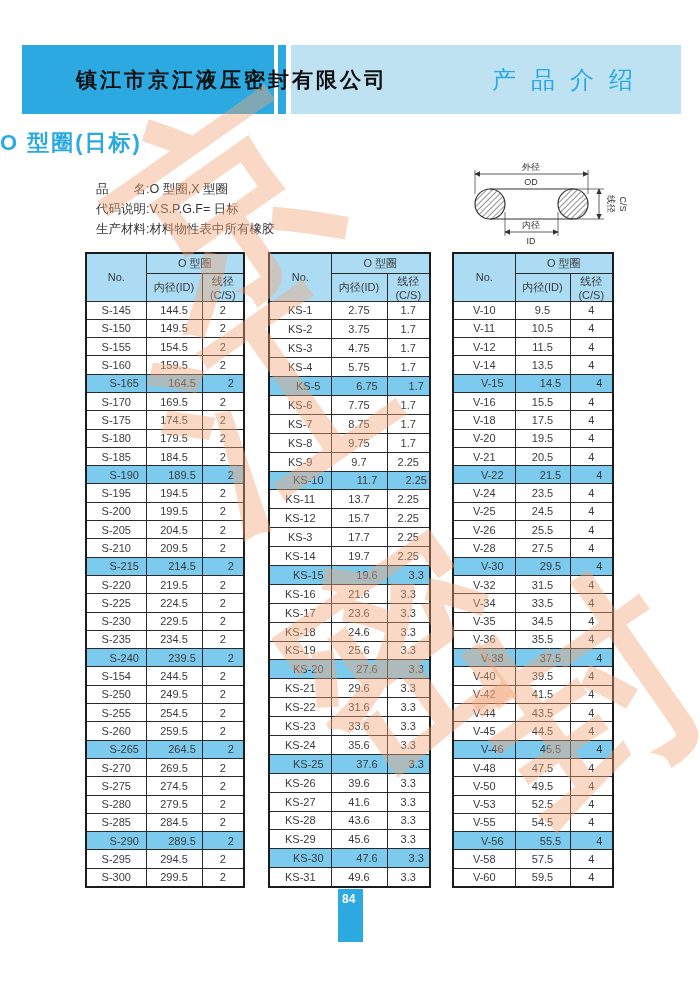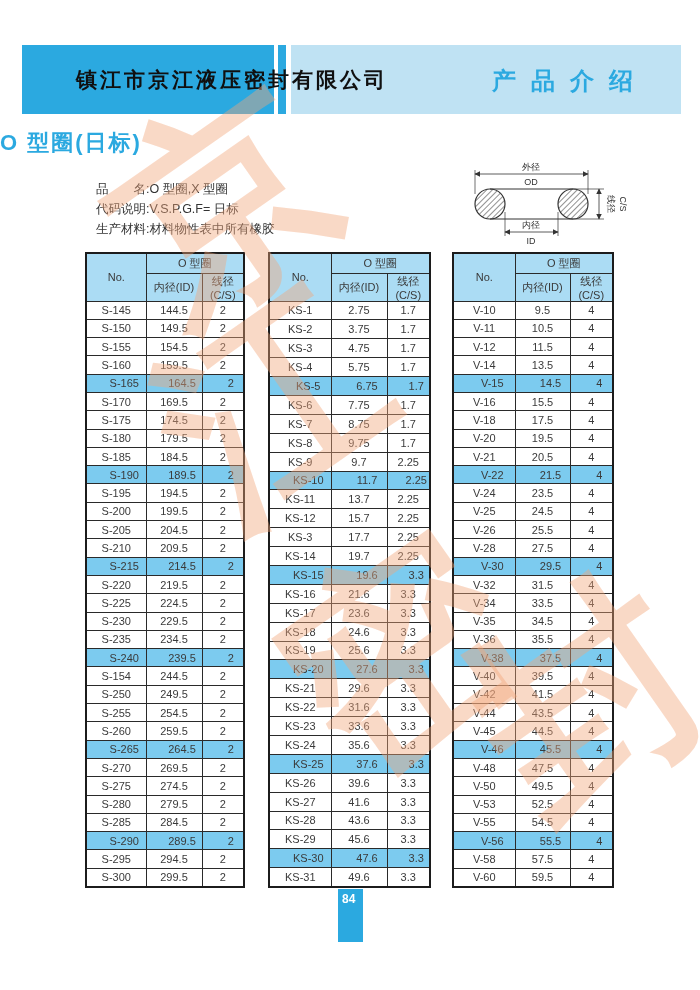--- a/index.html
+++ b/index.html
@@ -20,21 +20,21 @@
   .hdr-box-dark{position:absolute;left:22px;top:45px;width:252px;height:69px;background:var(--accent);}
   .hdr-stripe{position:absolute;left:278px;top:45px;width:8px;height:69px;background:var(--accent);}
   .hdr-box-light{position:absolute;left:291px;top:45px;width:390px;height:69px;background:var(--header_light);}
   .company{
     position:absolute;left:76px;top:45px;height:69px;line-height:69px;z-index:3;
     font-family:"DejaVu Serif", serif;font-weight:bold;font-size:21px;color:#101010;
     letter-spacing:3px;white-space:nowrap;
   }
   .section-label{
     position:absolute;left:452px;top:45px;width:236px;height:69px;line-height:71px;z-index:3;
-    text-align:center;font-family:"DejaVu Serif", serif;font-weight:bold;font-size:24px;
+    text-align:center;font-family:"DejaVu Serif", serif;font-weight:normal;font-size:24px;
     color:var(--accent);letter-spacing:15px;white-space:nowrap;
   }
   .page-title{
     position:absolute;left:0;top:128px;width:700px;
     font-size:22px;font-weight:bold;color:var(--accent);letter-spacing:2px;
   }
   
   .info{position:absolute;left:85px;top:179px;font-size:12.5px;line-height:1.6;color:#333;margin-left:11px;}
   
   .diagram{position:absolute;left:448px;top:160px;}

